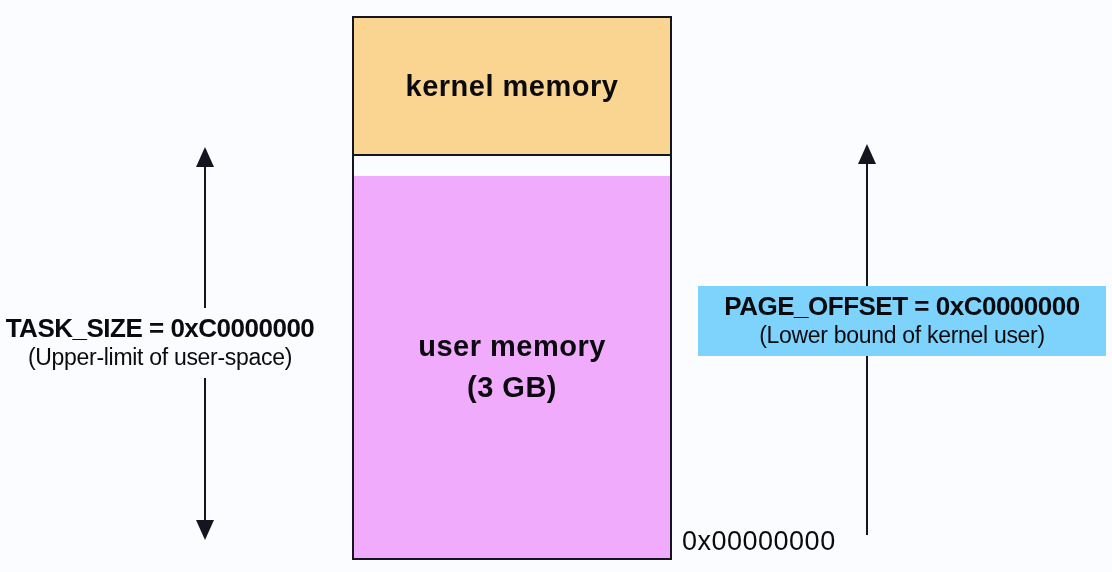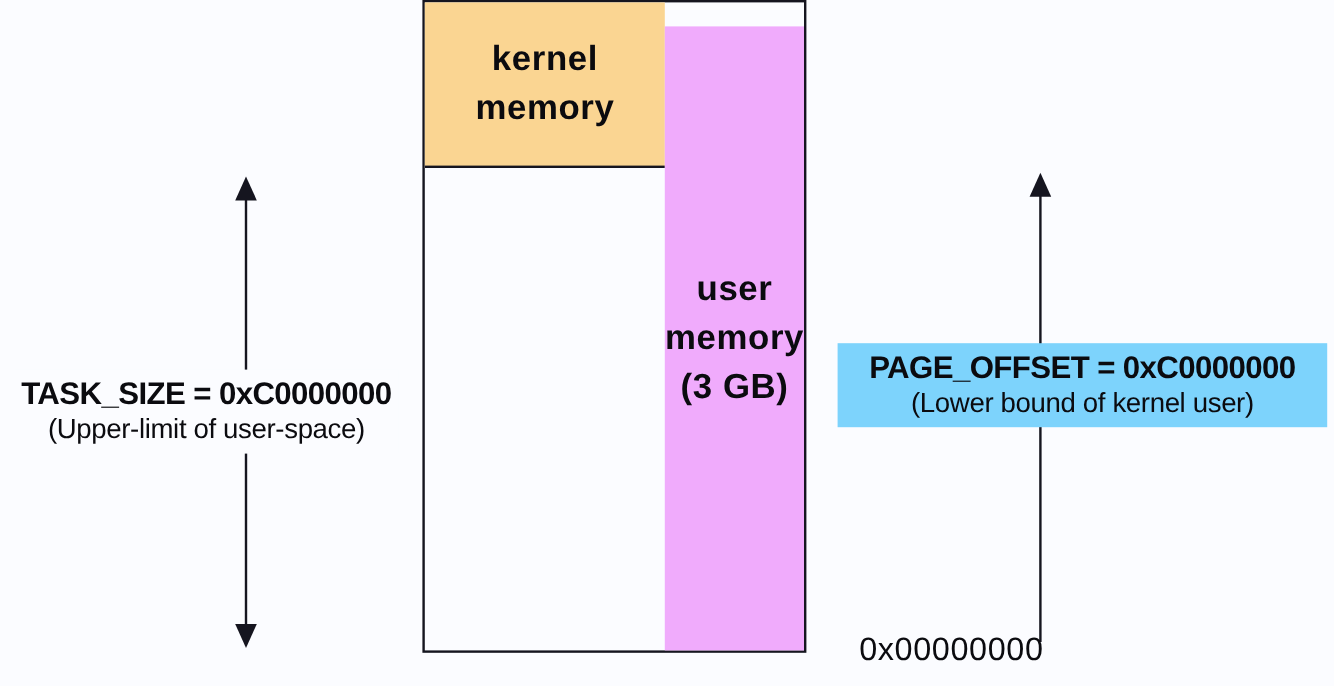--- a/index.html
+++ b/index.html
@@ -4,22 +4,22 @@
 <style>
   html,body { margin:0; padding:0; }
   #stage {
     position:relative; width:1112px; height:572px;
     background:#fbfcff; overflow:hidden;
     font-family:"Liberation Sans", sans-serif; color:#0b0b0f;
   }
 
   
   .memory-box {
-    position:absolute; left:352px; top:0; width:316px; height:540px;
-    border:2px solid #15151f; display:flex; flex-direction:row;
+    position:absolute; left:352px; top:16px; width:316px; height:540px;
+    border:2px solid #15151f; display:flex; flex-direction:column;
     box-sizing:content-box;
   }
   .region {
     display:flex; flex-direction:column; align-items:center; justify-content:center;
     font-weight:bold; font-size:29px; line-height:41px; text-align:center;
     letter-spacing:0.5px;
   }
   .region-kernel { height:136px; border-bottom:2px solid #15151f; background:#fad592; }
   .region-user   { flex:1; background:#9aedc0; }
 
@@ -35,27 +35,27 @@
   .head-left-bottom  { left:196px; top:520px; }
   .head-right-top    { left:858px; top:144px; }
 
   
   .annotation {
     position:absolute; background:#fbfcff; text-align:center; z-index:5;
     padding:5px 0 7px 0;
   }
   .annotation .title { font-size:26px; font-weight:bold; letter-spacing:-0.5px; white-space:nowrap; }
   .annotation .subtitle { font-size:23px; letter-spacing:-0.3px; white-space:nowrap; }
-  .annotation-left  { left:12px;  top:308px; width:320px; }
+  .annotation-left  { left:0px;  top:308px; width:320px; }
   .annotation-right { left:698px; top:286px; width:408px; }
 
   
   .addr { position:absolute; font-size:27px; letter-spacing:0.5px; white-space:nowrap; }
   .addr-top    { left:682px; top:126px; }
-  .addr-bottom { left:716px; top:526px; }
+  .addr-bottom { left:682px; top:526px; }
 
   
   .watermark {
     position:absolute; left:858px; top:524px; z-index:6;
     font-size:30px; color:#6e6e70; white-space:nowrap;
     text-shadow:2px 2px 0 #ffffff;
     letter-spacing:0.5px;
   }
 </style>
 </head>

